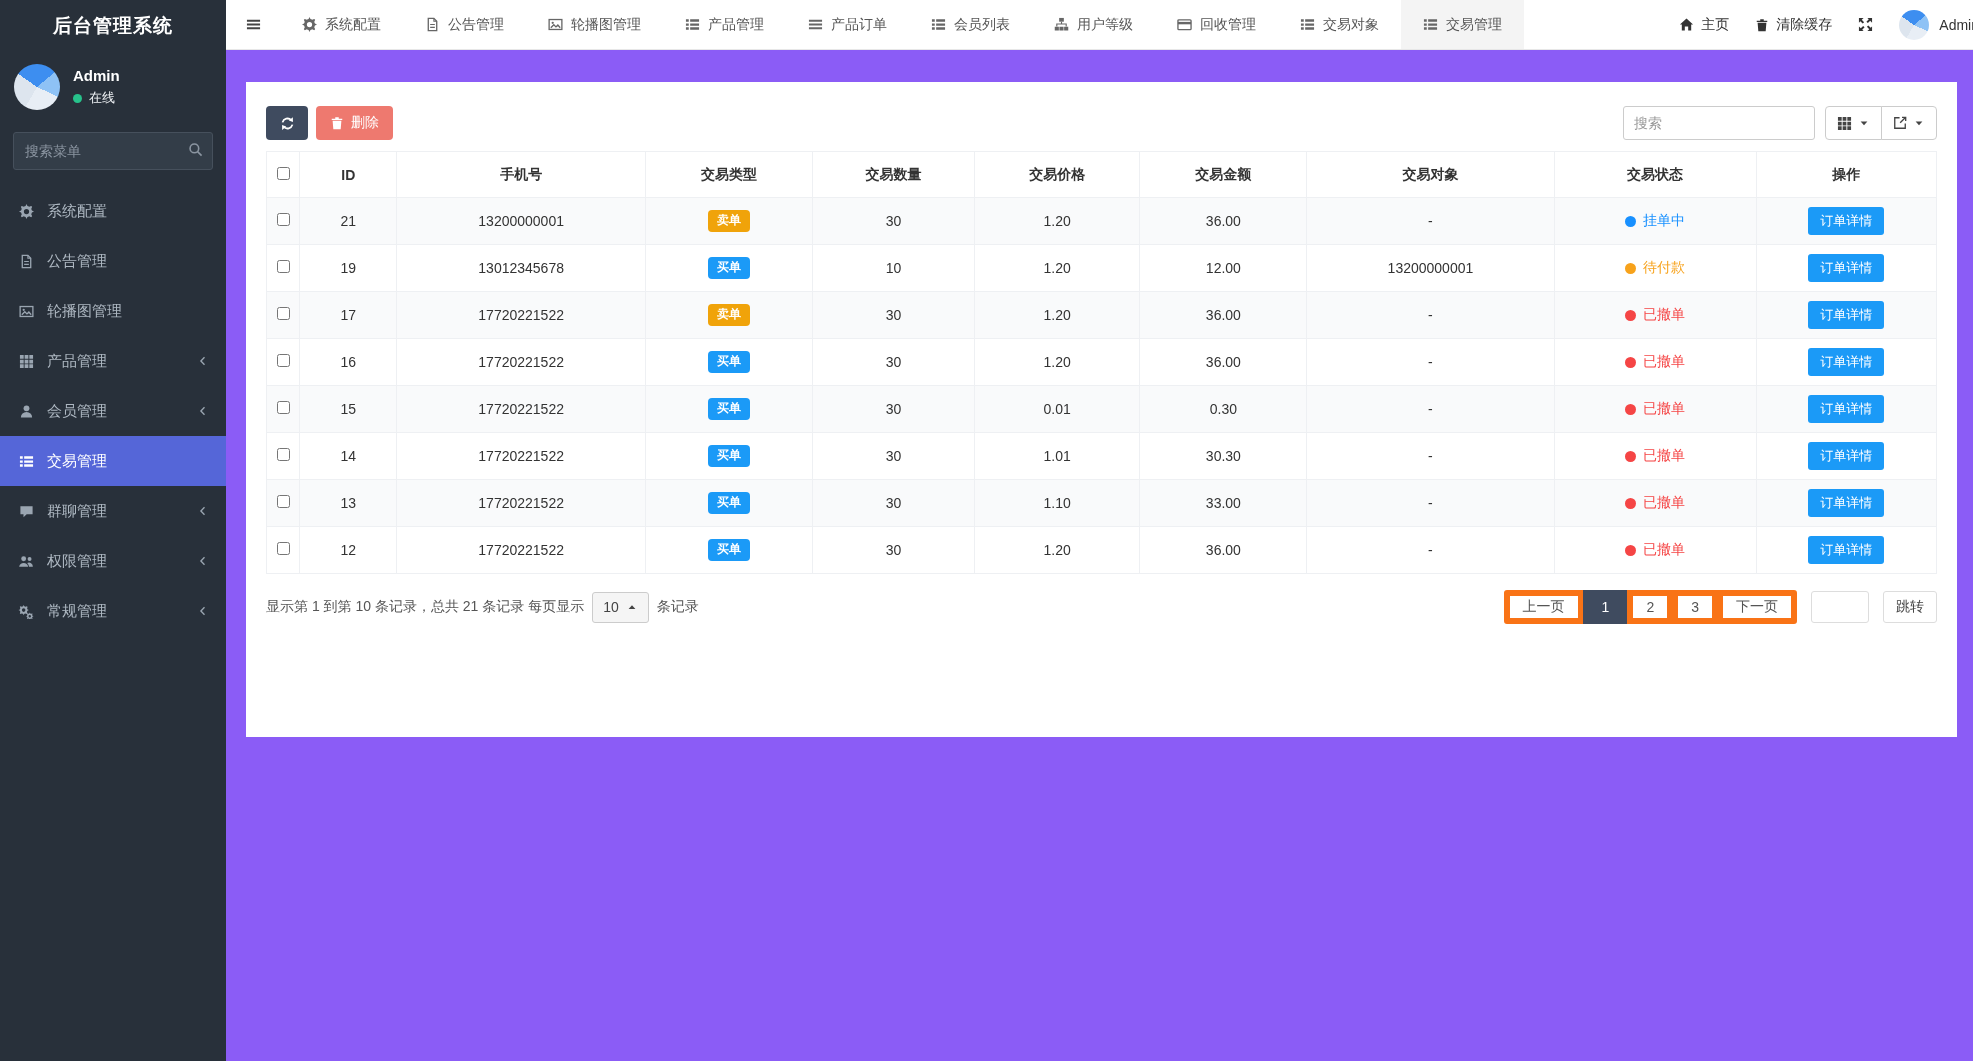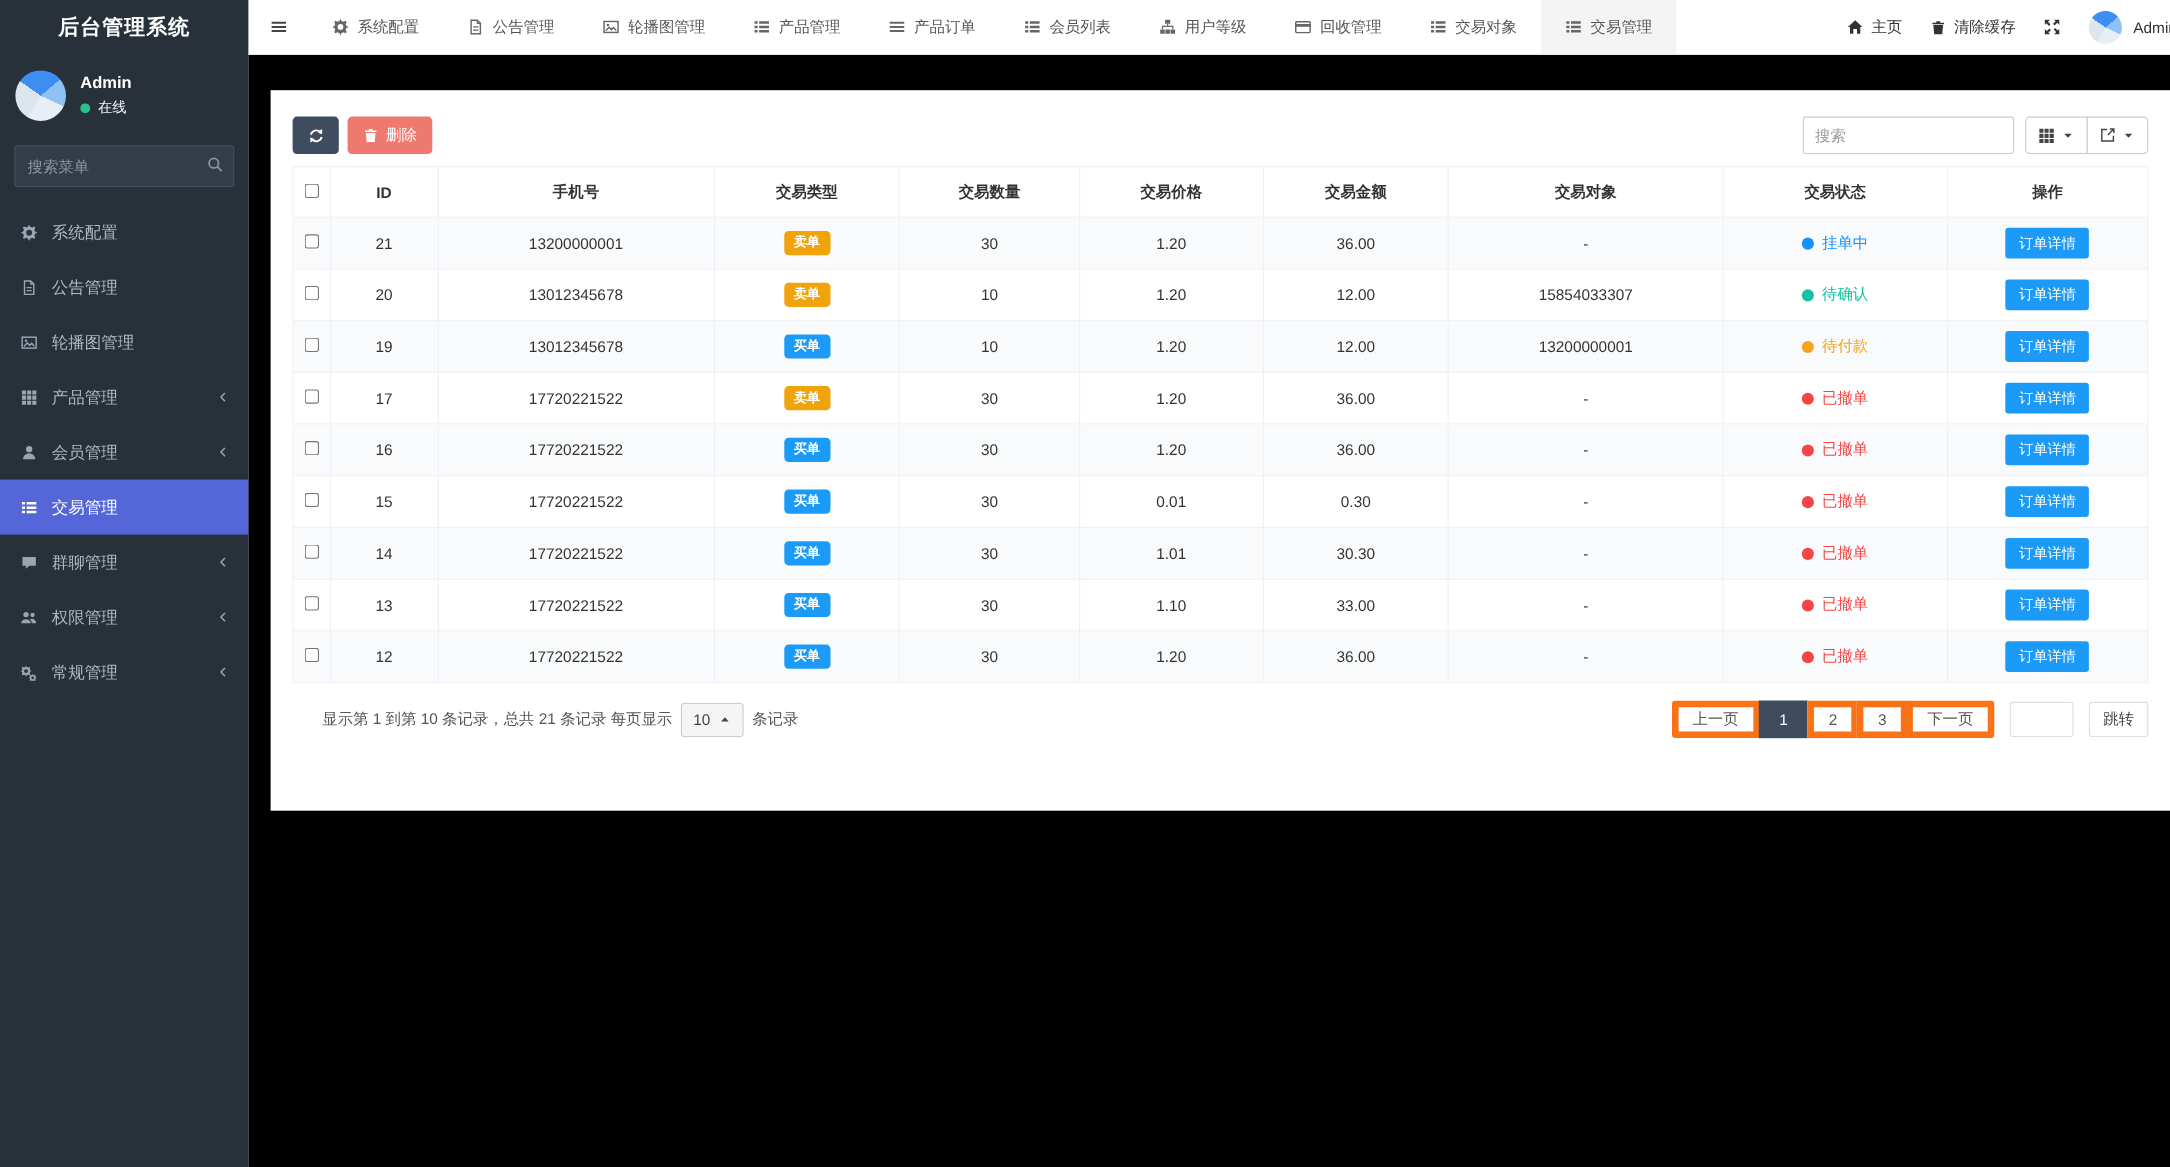--- a/index.html
+++ b/index.html
@@ -31,21 +31,21 @@
   .hamburger { width:54px; display:flex; align-items:center; justify-content:center; color:#444; cursor:pointer; }
   .nav-tabs { display:flex; }
   .nav-tab { display:flex; align-items:center; gap:8px; padding:0 22px; font-size:14px; color:#555; cursor:pointer; white-space:nowrap; }
   .nav-tab .icn { color:#666; display:flex; }
   .nav-tab.active { background:#f4f4f4; }
   .nav-right { margin-left:auto; display:flex; align-items:center; gap:26px; font-size:14px; color:#333; padding-left:10px; }
   .nav-link { display:flex; align-items:center; gap:7px; cursor:pointer; white-space:nowrap; }
   .nav-avatar { width:30px; height:30px; border-radius:50%; background:conic-gradient(from 210deg,#dde5ee 0 95deg,#3d8ef0 95deg 200deg,#8ec2f5 200deg 265deg,#e8eef5 265deg 360deg); }
   .nav-user { display:flex; align-items:center; gap:10px; cursor:pointer; margin-right:-6px; }
 
-  .content { flex:1; background:#000000; padding:32px 0 0 20px; }
+  .content { flex:1; background:#8b5cf6; padding:32px 16px 0 20px; }
   .card { background:#fff; min-height:655px; padding:24px 20px 24px; position:relative; }
 
   .toolbar { display:flex; align-items:center; margin-bottom:11px; }
   .btn { border:none; border-radius:4px; cursor:pointer; font-size:14px; font-family:inherit; display:inline-flex; align-items:center; justify-content:center; }
   .btn-refresh { width:42px; height:34px; background:var(--dark,#3f4b5f); color:#fff; margin-right:8px; }
   .btn-delete { height:34px; padding:0 14px; background:var(--danger,#ee796f); color:#fff; gap:7px; }
   .toolbar-right { margin-left:auto; display:flex; align-items:center; }
   .table-search { width:192px; height:34px; border:1px solid #ccc; border-radius:3px; padding:0 10px; font-size:14px; color:#333; outline:none; font-family:inherit; }
   .table-search::placeholder { color:#999; }
   .tool-group { display:flex; margin-left:10px; }
@@ -61,21 +61,21 @@
   .badge { display:inline-block; padding:4px 9px; border-radius:4px; color:#fff; font-size:12px; font-weight:bold; line-height:1.1; }
   .status { font-size:14px; display:inline-flex; align-items:center; gap:7px; }
   .status .dot { width:11px; height:11px; border-radius:50%; display:inline-block; }
   .btn-detail { height:28px; padding:0 12px; background:var(--primary,#1b9af7); color:#fff; border:none; border-radius:3px; font-size:13px; cursor:pointer; font-family:inherit; }
 
   .watermark { position:absolute; left:0; right:0; top:358px; text-align:center; pointer-events:none; z-index:5; }
   .wm-red { font-size:100px; font-weight:bold; color:rgba(245,95,100,0.75); letter-spacing:14px; line-height:1; }
   .wm-blue { font-size:64px; font-weight:bold; color:rgba(122,186,235,0.78); letter-spacing:3px; margin-top:8px; line-height:1; }
 
   .table-footer { display:flex; align-items:center; justify-content:space-between; margin-top:16px; color:#555; }
-  .summary { display:flex; align-items:center; gap:8px; font-size:14px;margin-left:27px; }
+  .summary { display:flex; align-items:center; gap:8px; font-size:14px; }
   .pagesize { height:31px; padding:0 10px; background:#f5f5f5; border:1px solid #ccc; border-radius:3px; color:#444; display:inline-flex; align-items:center; gap:7px; cursor:pointer; font-size:14px; font-family:inherit; }
   .pager-zone { display:flex; align-items:center; gap:14px; }
   .pagination { display:flex; }
   .page-btn { min-width:37px; height:34px; padding:0 13px; background:#fff; border:6px solid #f97316; color:#555; display:inline-flex; align-items:center; justify-content:center; cursor:pointer; font-size:14px; margin-left:-1px; }
   .page-btn:first-child { border-radius:3px 0 0 3px; margin-left:0; }
   .page-btn:last-child { border-radius:0 3px 3px 0; }
   .page-btn.active { background:var(--dark,#3f4b5f); border-color:var(--dark,#3f4b5f); color:#fff; }
   .jump-input { width:58px; height:32px; border:1px solid #ddd; border-radius:3px; outline:none; padding:0 8px; font-family:inherit; }
   .jump-btn { height:32px; padding:0 12px; background:#fff; border:1px solid #ddd; border-radius:3px; color:#444; cursor:pointer; font-size:14px; font-family:inherit; }
   .icn { display:inline-flex; }
@@ -428,32 +428,20 @@
                 <td><span class="badge" style="background:#f0a30a">卖单</span></td>
                 <td>30</td>
                 <td>1.20</td>
                 <td>36.00</td>
                 <td>-</td>
                 <td><span class="status" style="color:#1890ff"><span class="dot" style="background:#1890ff"></span>挂单中</span></td>
                 <td><button class="btn-detail">订单详情</button></td>
               </tr>
               <tr>
                 <td><input type="checkbox" style=""></td>
-                <td>20</td>
-                <td>13012345678</td>
-                <td><span class="badge" style="background:#f0a30a">卖单</span></td>
-                <td>10</td>
-                <td>1.20</td>
-                <td>12.00</td>
-                <td>15854033307</td>
-                <td><span class="status" style="color:#14c2a0"><span class="dot" style="background:#14c2a0"></span>待确认</span></td>
-                <td><button class="btn-detail">订单详情</button></td>
-              </tr>
-              <tr>
-                <td><input type="checkbox" style=""></td>
                 <td>19</td>
                 <td>13012345678</td>
                 <td><span class="badge" style="background:#1b9af7">买单</span></td>
                 <td>10</td>
                 <td>1.20</td>
                 <td>12.00</td>
                 <td>13200000001</td>
                 <td><span class="status" style="color:#f7a21b"><span class="dot" style="background:#f7a21b"></span>待付款</span></td>
                 <td><button class="btn-detail">订单详情</button></td>
               </tr>

